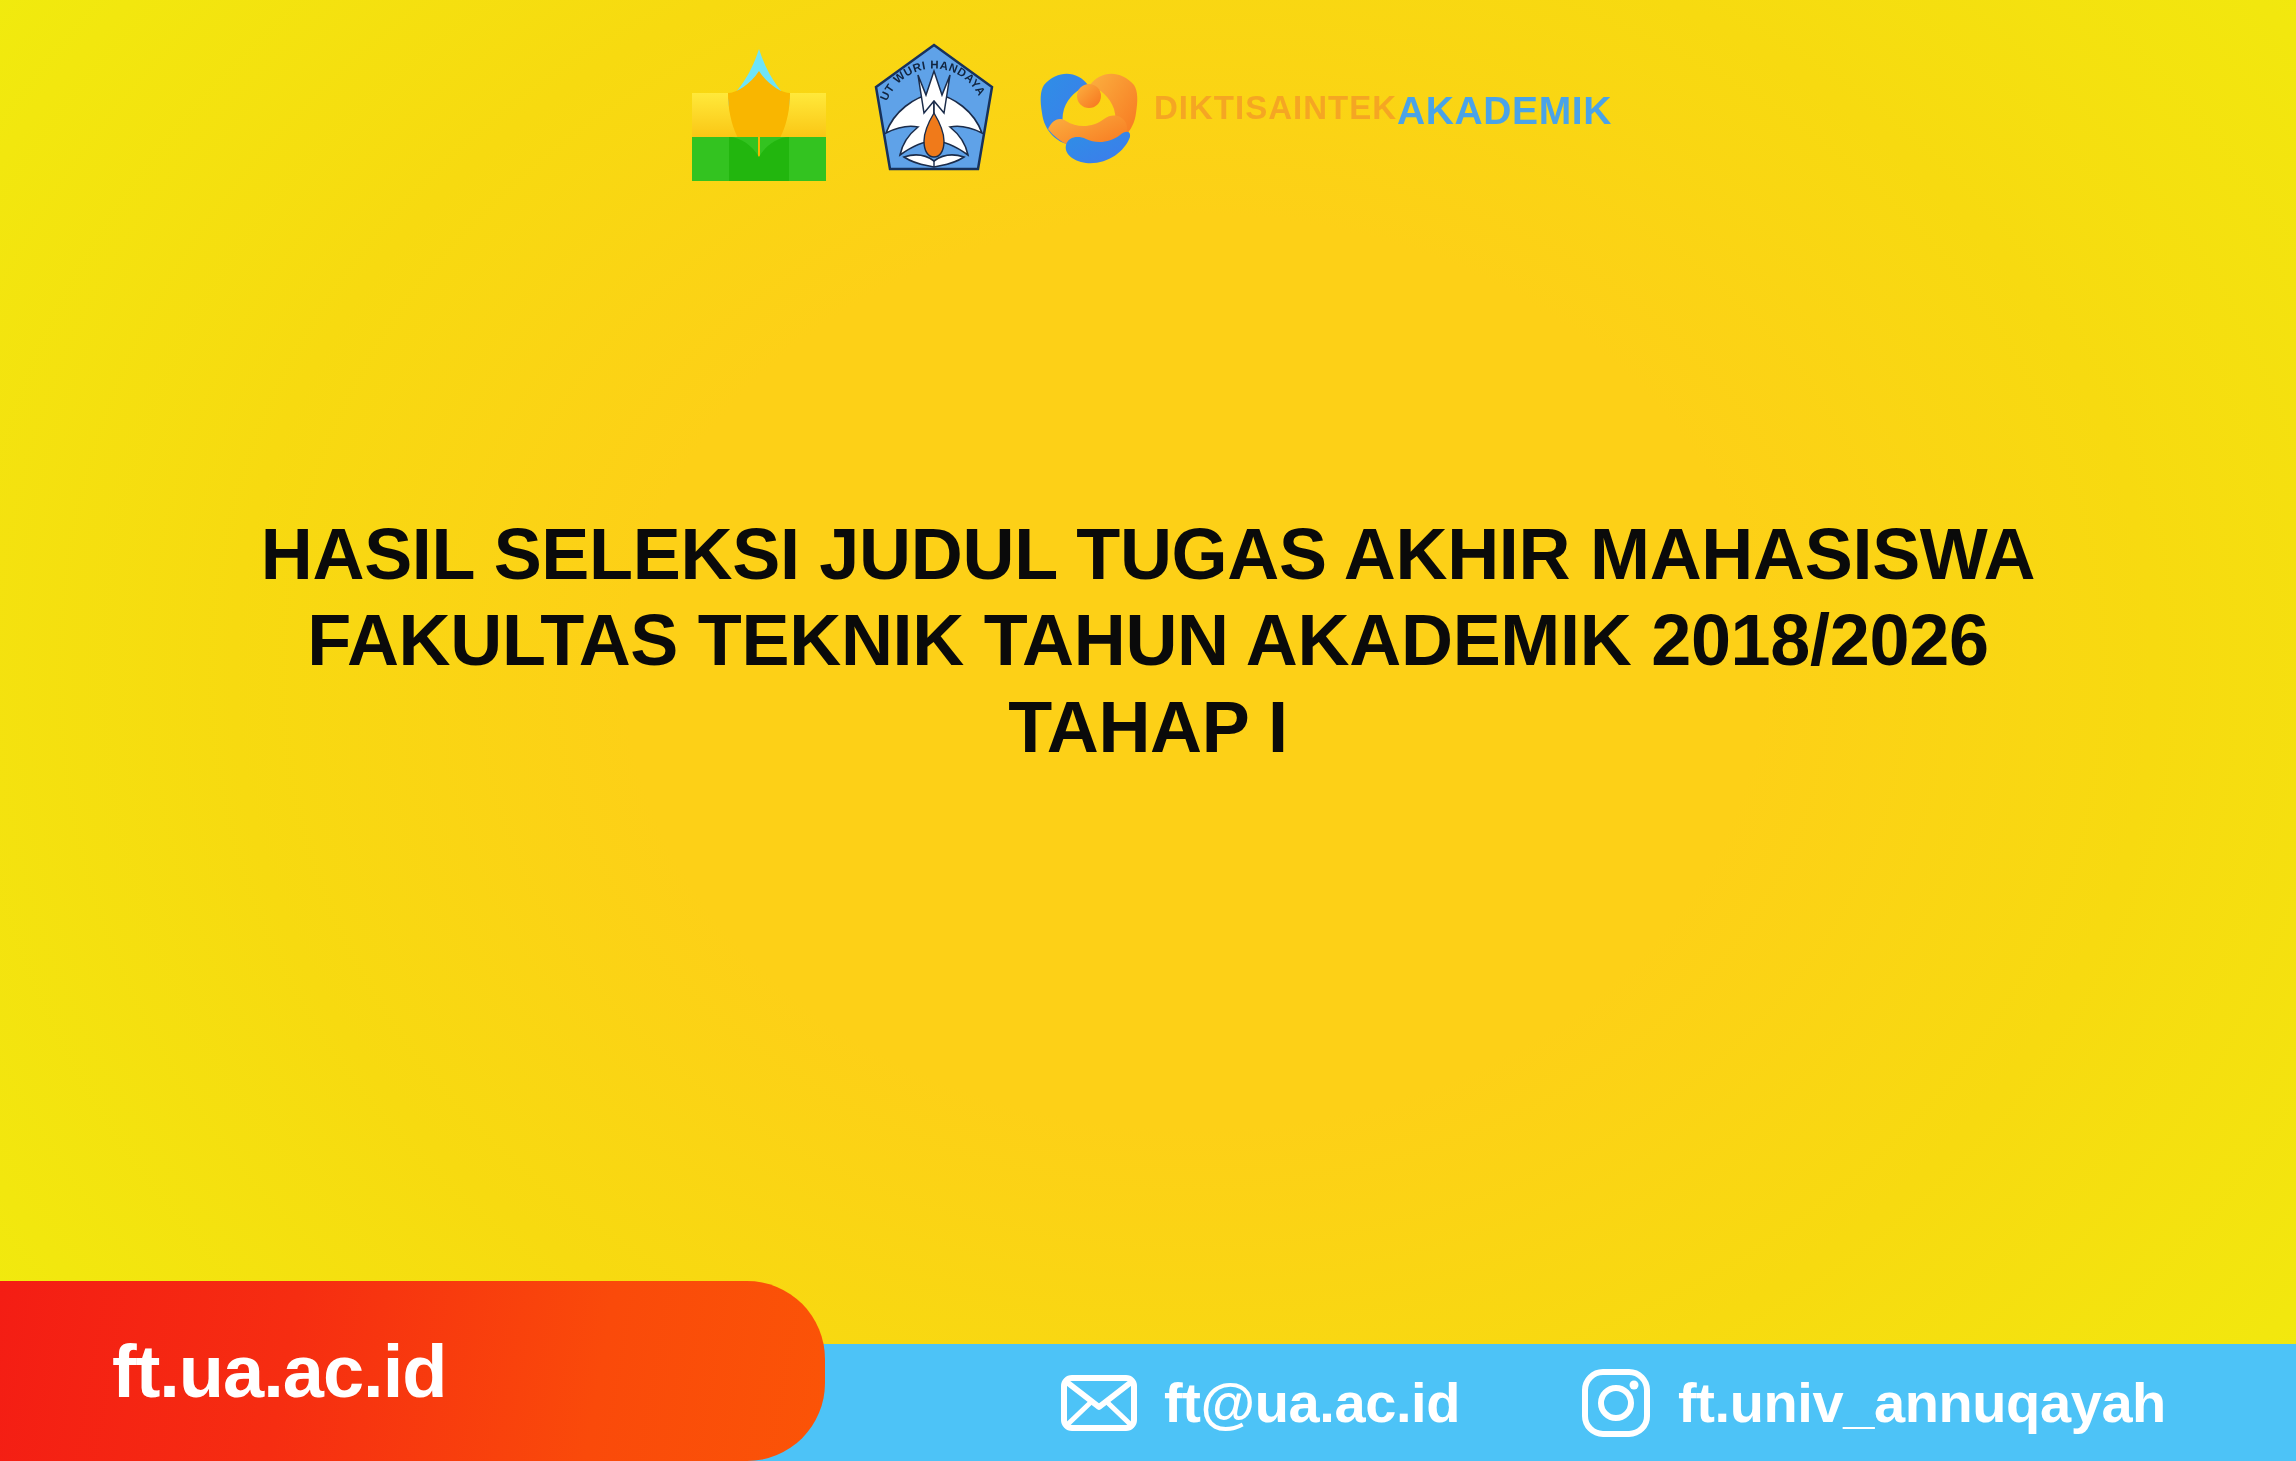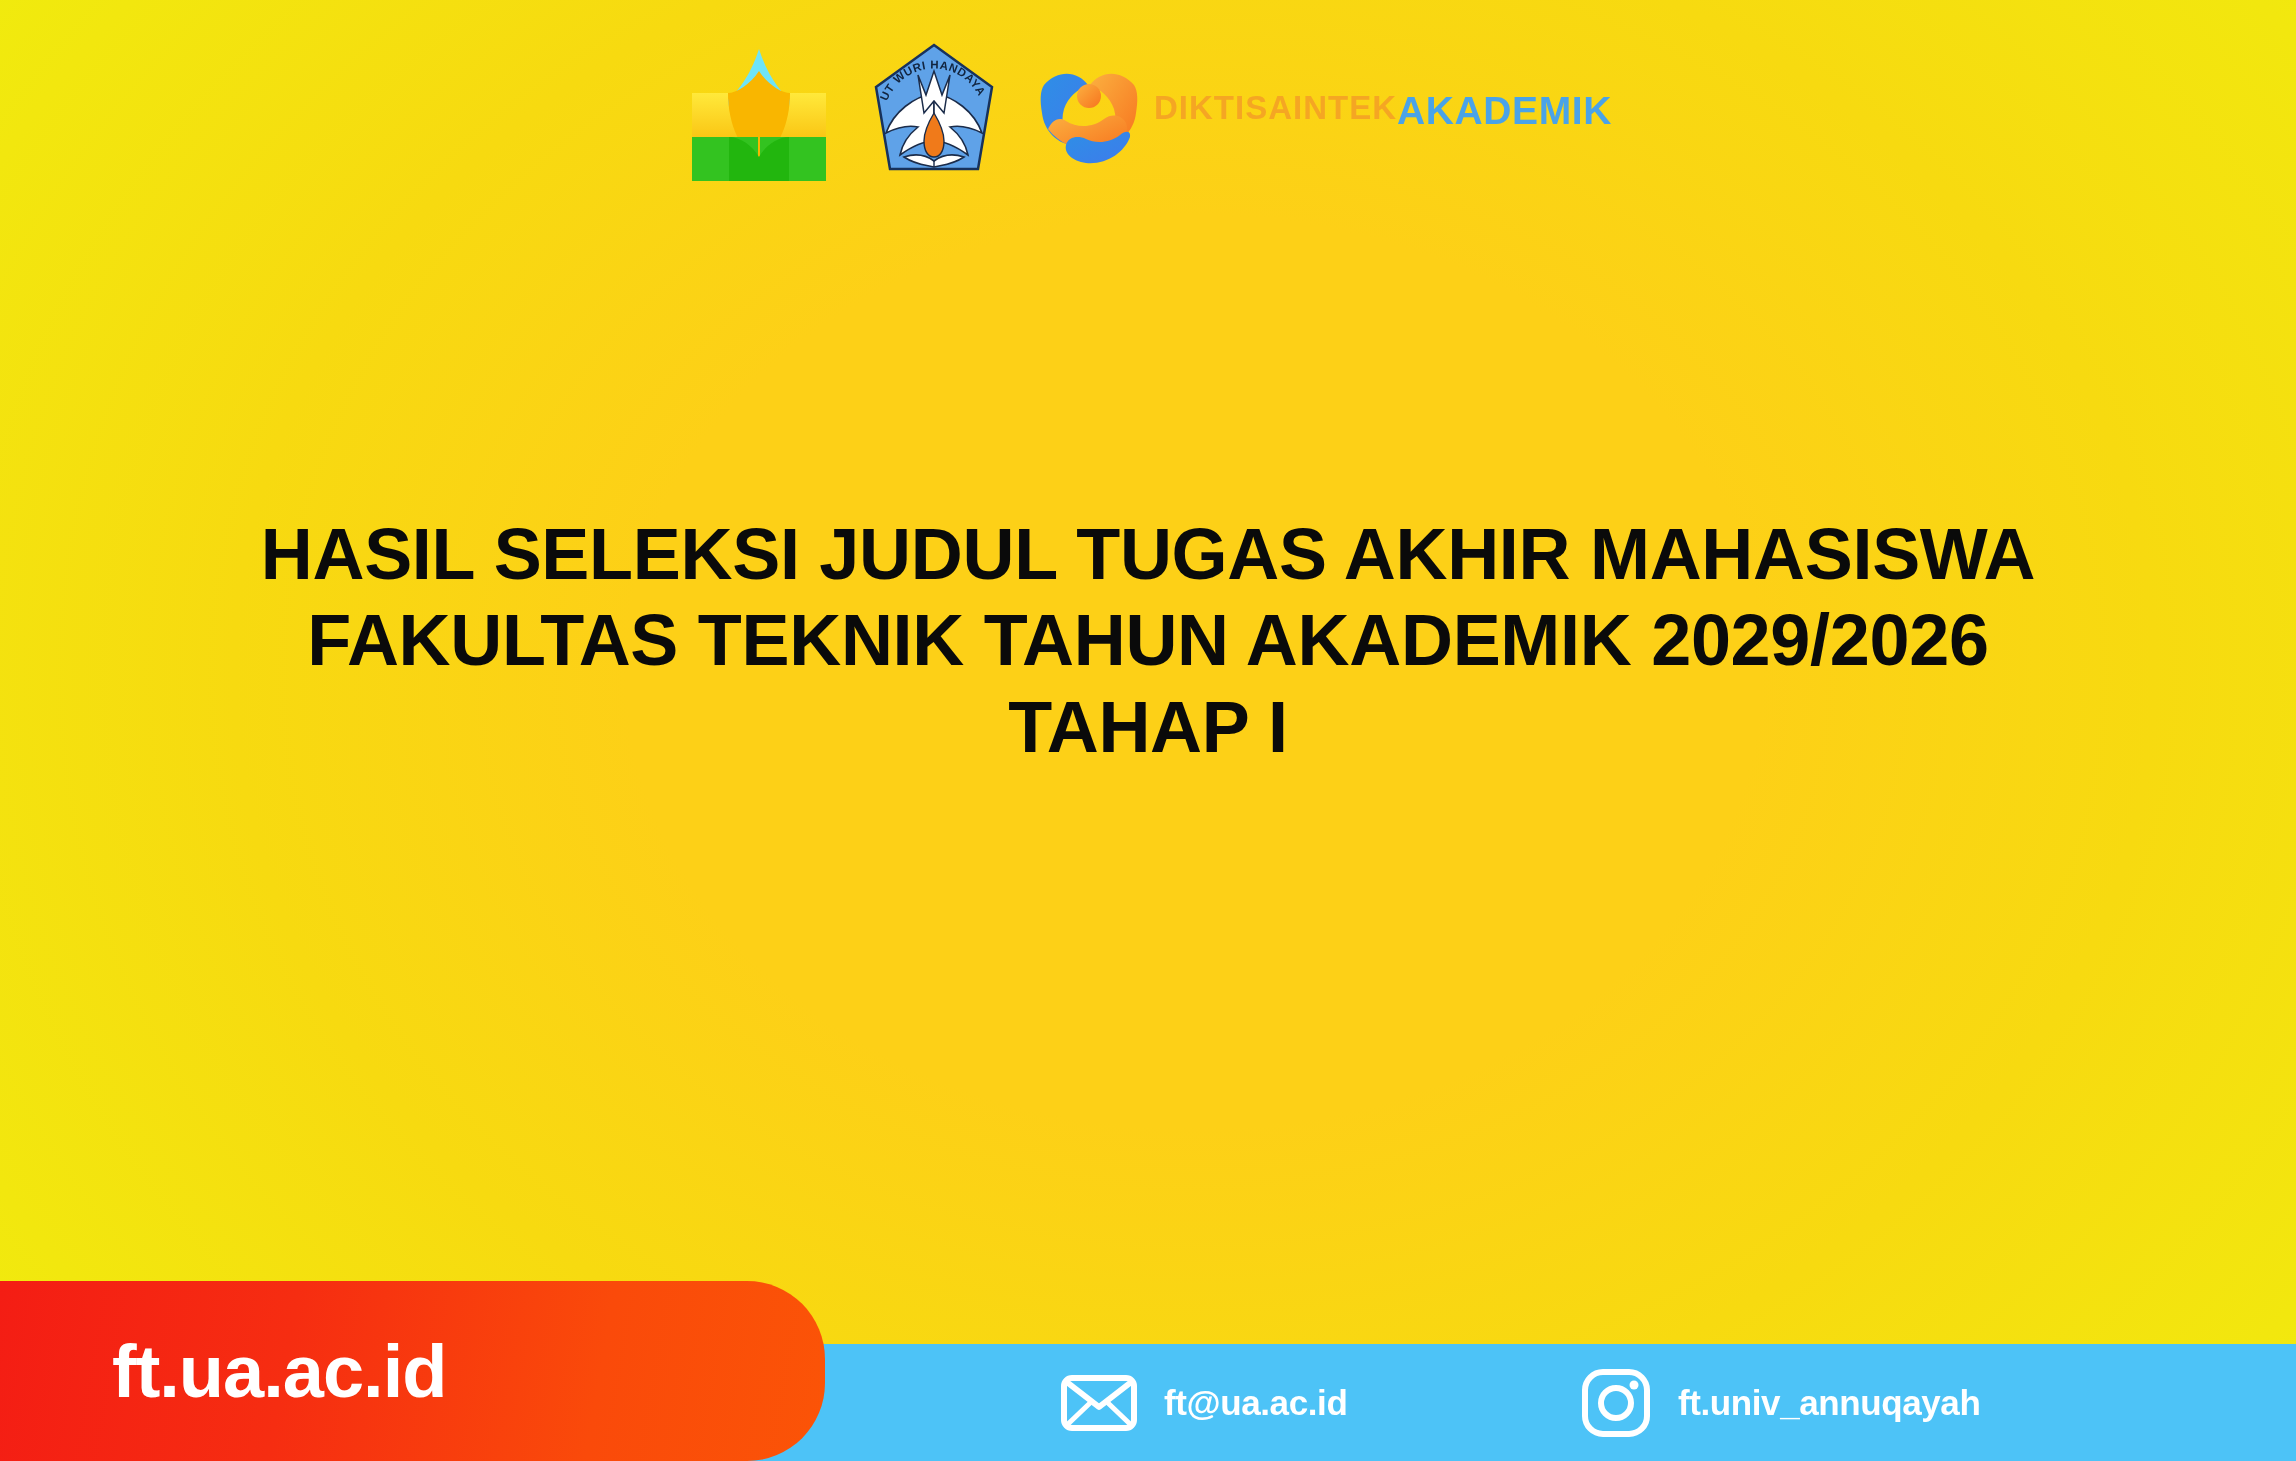--- a/index.html
+++ b/index.html
@@ -104,21 +104,21 @@
     z-index:1;
   }
   .contact-group {
     position:absolute;
     display:flex; align-items:center; gap:26px;
   }
   .contact-email { left:1060px; }
   .contact-ig   { left:1580px; }
   .contact-text {
     color:#FFFFFF;
-    font-size:35px;
+    font-size:56px;
     font-weight:bold;
     letter-spacing:-0.4px;
     font-family:"Liberation Sans", sans-serif;
   }
 </style>
 </head>
 <body>
 
 <div class="poster">
 
@@ -203,21 +203,21 @@
       <div class="dikti-text">
         <span class="dikti-line1">DIKTISAINTEK</span>
         <span class="dikti-line2">AKADEMIK</span>
       </div>
     </div>
   </div>
 
   <div class="headline-block">
     <div class="subtitle">
       <div>HASIL SELEKSI JUDUL TUGAS AKHIR MAHASISWA</div>
-      <div>FAKULTAS TEKNIK TAHUN AKADEMIK 2029/2026</div>
+      <div>FAKULTAS TEKNIK TAHUN AKADEMIK 2018/2026</div>
       <div>TAHAP I</div>
     </div>
   </div>
 
   <div class="footer-blue">
 
     <div class="contact-group contact-email">
       <svg width="78" height="58" viewBox="0 0 78 58">
         <rect x="4" y="4" width="70" height="50" rx="8" ry="8" fill="none" stroke="#FFFFFF" stroke-width="6"></rect>
         <path d="M8 9 L39 33 L70 9" fill="none" stroke="#FFFFFF" stroke-width="6" stroke-linecap="round" stroke-linejoin="round"></path>

